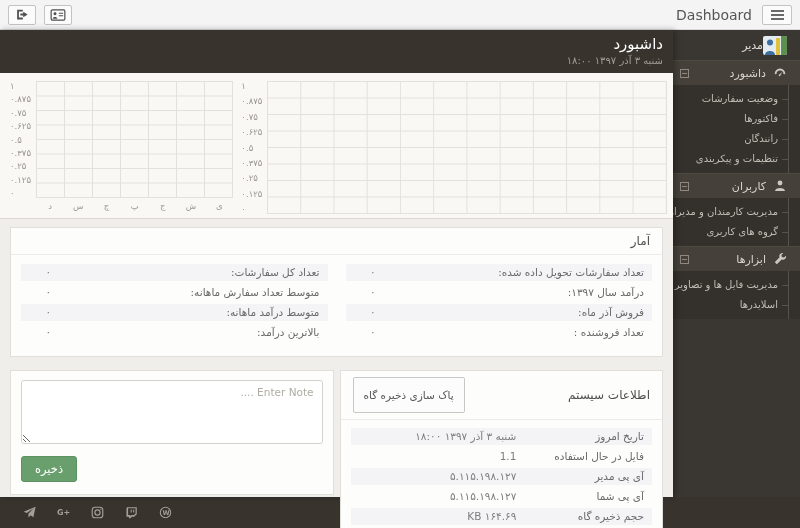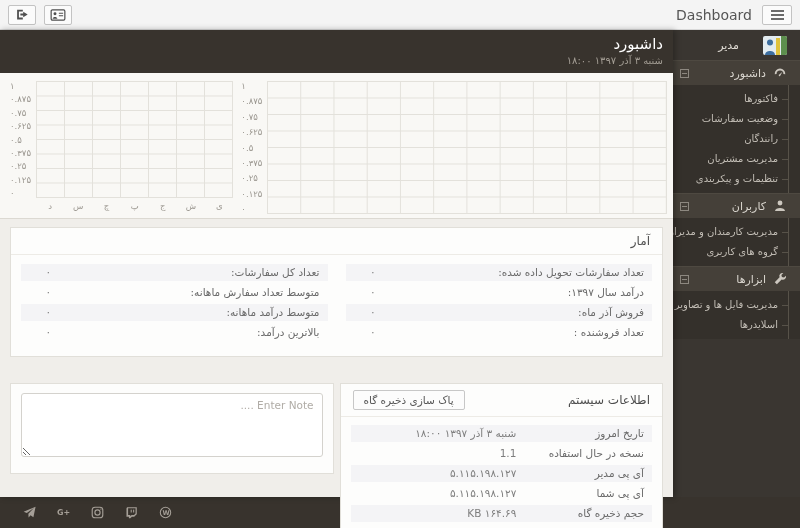--- a/index.html
+++ b/index.html
@@ -18,21 +18,21 @@
   .topbar-spacer { flex:1; }
   .tool-btn { width:28px; height:20px; background:#fbfbfb; border:1px solid #c3c3c3;
             border-radius:2px; display:flex; align-items:center; justify-content:center;
             margin-right:8px; cursor:pointer; }
 
   
   .shell { flex:1; display:flex; min-height:0; }
 
   
   .sidebar { width:127px; background:#3a3631; flex:0 0 127px; color:#d5d0c9; }
-  .user-row { height:30px; display:flex; align-items:center; gap:24px; padding:0 13px 0 8px; }
+  .user-row { height:30px; display:flex; align-items:center; gap:0; padding:0 13px 0 8px; }
   .user-row .avatar { width:24px; height:19px; border-radius:2px; overflow:hidden; flex:0 0 24px; }
   .user-name { font-size:11px; color:#e0dcd5; }
   .nav-section { height:25px; display:flex; align-items:center; gap:7px; padding:0 13px 0 7px;
             background:#454039; border-top:1px solid #4e4941; font-size:11px; color:#dad6cf;
             cursor:pointer; }
   .nav-section .sec-icon { width:14px; height:14px; flex:0 0 14px; display:flex; }
   .nav-section svg { width:14px; height:14px; fill:#ccc7bf; }
   .collapse-box { width:9px; height:9px; border:1px solid #8d8880; margin-right:auto;
             display:flex; align-items:center; justify-content:center; }
   .collapse-box i { display:block; width:5px; height:1px; background:#8d8880; }
@@ -63,34 +63,34 @@
                            linear-gradient(to bottom,#e3e1db 1px,transparent 1px); }
   .chart-months .plot { background-size:calc(100%/12) calc(100%/8); }
   .chart-days .plot { background-size:calc(100%/7) calc(100%/8); }
   .x-axis { display:flex; margin-left:30px; height:16px; align-items:center; }
   .x-axis span { flex:1; text-align:center; font-size:8.5px; color:#9a968f; white-space:nowrap; }
 
   
   .panel { background:#fdfdfc; border:1px solid #e1dfd9; }
   .panel-header { padding:6px 12px; border-bottom:1px solid #edebe6; font-size:12px; color:#4e4e4e;
             display:flex; align-items:center; justify-content:space-between; }
-  .stats { margin:8px 10px 13px; }
+  .stats { margin:8px 10px 0; }
   .stats-body { display:flex; gap:18px; padding:9px 10px 12px; }
   .stats-col { flex:1; min-width:0; }
   .row { position:relative; height:17px; line-height:17px; margin-bottom:3px;
          padding:0 8px; font-size:10.5px; color:#6a6a6a; white-space:nowrap; }
   .row.striped { background:#f4f4f6; }
   .stat-value { position:absolute; left:8%; top:0; color:#818181; }
 
   .bottom-row { margin:13px 10px 0; display:flex; gap:6px; align-items:flex-start; }
   .bottom-row .panel { flex:1; min-width:0; }
   .sys-rows { padding:8px 10px 12px; }
   .sys-value { position:absolute; right:45%; top:0; color:#7d7d7d; white-space:nowrap; }
   .clear-btn { font-size:10.5px; color:#555; background:#fcfcfc; border:1px solid #c7c7c7;
-            border-radius:2px; padding:3px 10px; cursor:pointer; font-family:inherit; }
+            border-radius:2px; padding:11px 10px; cursor:pointer; font-family:inherit; }
 
   .notes-body { padding:9px 10px 12px; }
   .note-input { width:100%; height:64px; border:1px solid #d4d2cd; border-radius:3px;
             resize:both; font-family:inherit; font-size:10.5px; padding:5px 8px; color:#444;
             background:#fff; }
   .note-input::placeholder { color:#b0aca6; }
   .save-wrap { margin-top:8px; text-align:left; }
   .save-btn { background:#689f6c; border:1px solid #5b9260; color:#fff; font-size:11.5px;
             padding:5px 13px; border-radius:3px; cursor:pointer; font-family:inherit; }
 
@@ -159,24 +159,23 @@
                 <path d="M8 3a6 6 0 0 1 6 6.5l-2.1-.3A3.9 3.9 0 0 0 8 5.1 3.9 3.9 0 0 0 4.1 9.2L2 9.5A6 6 0 0 1 8 3z"></path>
                 <path d="M7.2 9.8l3.6-3.1-2.4 4.1a.9.9 0 1 1-1.2-1z"></path>
               </svg>
           </span>
           <span>داشبورد</span>
           <span class="collapse-box">
               <i></i>
             </span>
         </div>
         <ul class="submenu">
+          <li>وضعیت سفارشات</li>
           <li>فاکتورها</li>
-          <li>وضعیت سفارشات</li>
           <li>رانندگان</li>
-          <li>مدیریت مشتریان</li>
           <li>تنظیمات و پیکربندی</li>
         </ul>
 
         <div class="nav-section">
           <span class="sec-icon">
             <svg viewBox="0 0 16 16">
                 <circle cx="8" cy="4.6" r="2.8"></circle>
                 <path d="M2.3 13.6c0-4.6 11.4-4.6 11.4 0z"></path>
               </svg>
           </span>
@@ -311,21 +310,21 @@
           <div class="panel-header">
             <span>اطلاعات سیستم</span>
             <button class="clear-btn">پاک سازی ذخیره گاه</button>
           </div>
           <div class="sys-rows">
             <div class="row striped">
               <span>تاریخ امروز</span>
               <span class="sys-value" dir="auto">شنبه ۳ آذر ۱۳۹۷ ۱۸:۰۰</span>
             </div>
             <div class="row">
-              <span>نسخه در حال استفاده</span>
+              <span>فایل در حال استفاده</span>
               <span class="sys-value" dir="auto">1.1</span>
             </div>
             <div class="row striped">
               <span>آی پی مدیر</span>
               <span class="sys-value" dir="auto">۵.۱۱۵.۱۹۸.۱۲۷</span>
             </div>
             <div class="row">
               <span>آی پی شما</span>
               <span class="sys-value" dir="auto">۵.۱۱۵.۱۹۸.۱۲۷</span>
             </div>
@@ -336,20 +335,23 @@
             <div class="row">
               <span>فضای خالی</span>
               <span class="sys-value" dir="auto">GB ۶۴.۸۸</span>
             </div>
           </div>
         </section>
 
         <section class="panel">
           <div class="notes-body">
             <textarea class="note-input" placeholder="Enter Note ...." style=""></textarea>
+            <div class="save-wrap">
+              <button class="save-btn">ذخیره</button>
+            </div>
           </div>
         </section>
 
       </div>
     </main>
   </div>
 
   <div class="footer">
     <span class="f-icon">
       <svg viewBox="0 0 16 16" fill="#a59f97">

